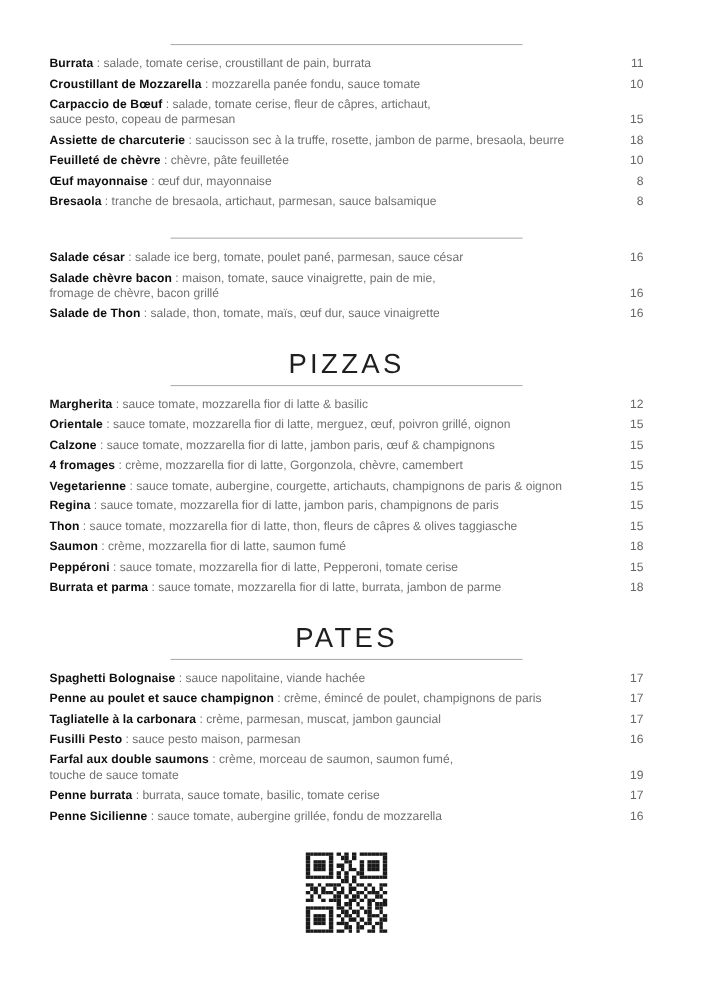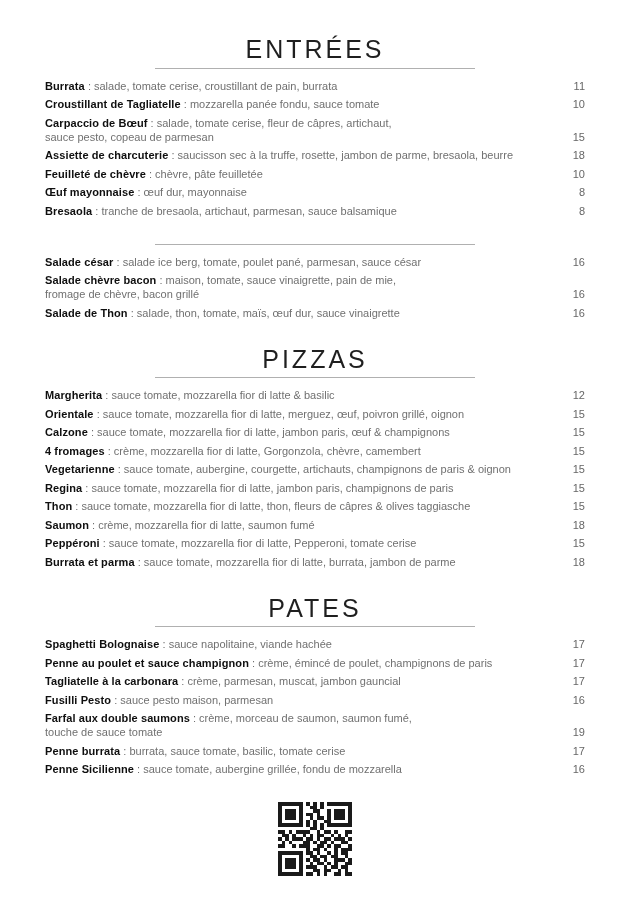--- a/index.html
+++ b/index.html
@@ -72,32 +72,31 @@
   }
   .qr-grid .m1 { background: #1a1a1a; }
   .qr-grid .m0 { background: transparent; }
 </style>
 </head>
 <body>
 
 <div class="page">
   <div id="sections">
       <section class="menu-section">
-        <h2 class="sec-title">ENTRÉES</h2>
         <div class="sec-underline"></div>
         <div>
           <div class="item">
             <div class="item-text">
               <span class="line"><span class="nm">Burrata</span><span class="ds"> : salade, tomate cerise, croustillant de pain, burrata</span></span>
             </div>
             <div class="pr">11</div>
           </div>
           <div class="item">
             <div class="item-text">
-              <span class="line"><span class="nm">Croustillant de Tagliatelle</span><span class="ds"> : mozzarella panée fondu, sauce tomate</span></span>
+              <span class="line"><span class="nm">Croustillant de Mozzarella</span><span class="ds"> : mozzarella panée fondu, sauce tomate</span></span>
             </div>
             <div class="pr">10</div>
           </div>
           <div class="item">
             <div class="item-text">
               <span class="line"><span class="nm">Carpaccio de Bœuf</span><span class="ds"> : salade, tomate cerise, fleur de câpres, artichaut,</span></span>
               <span class="line"><span class="ds">sauce pesto, copeau de parmesan</span></span>
             </div>
             <div class="pr">15</div>
           </div>

